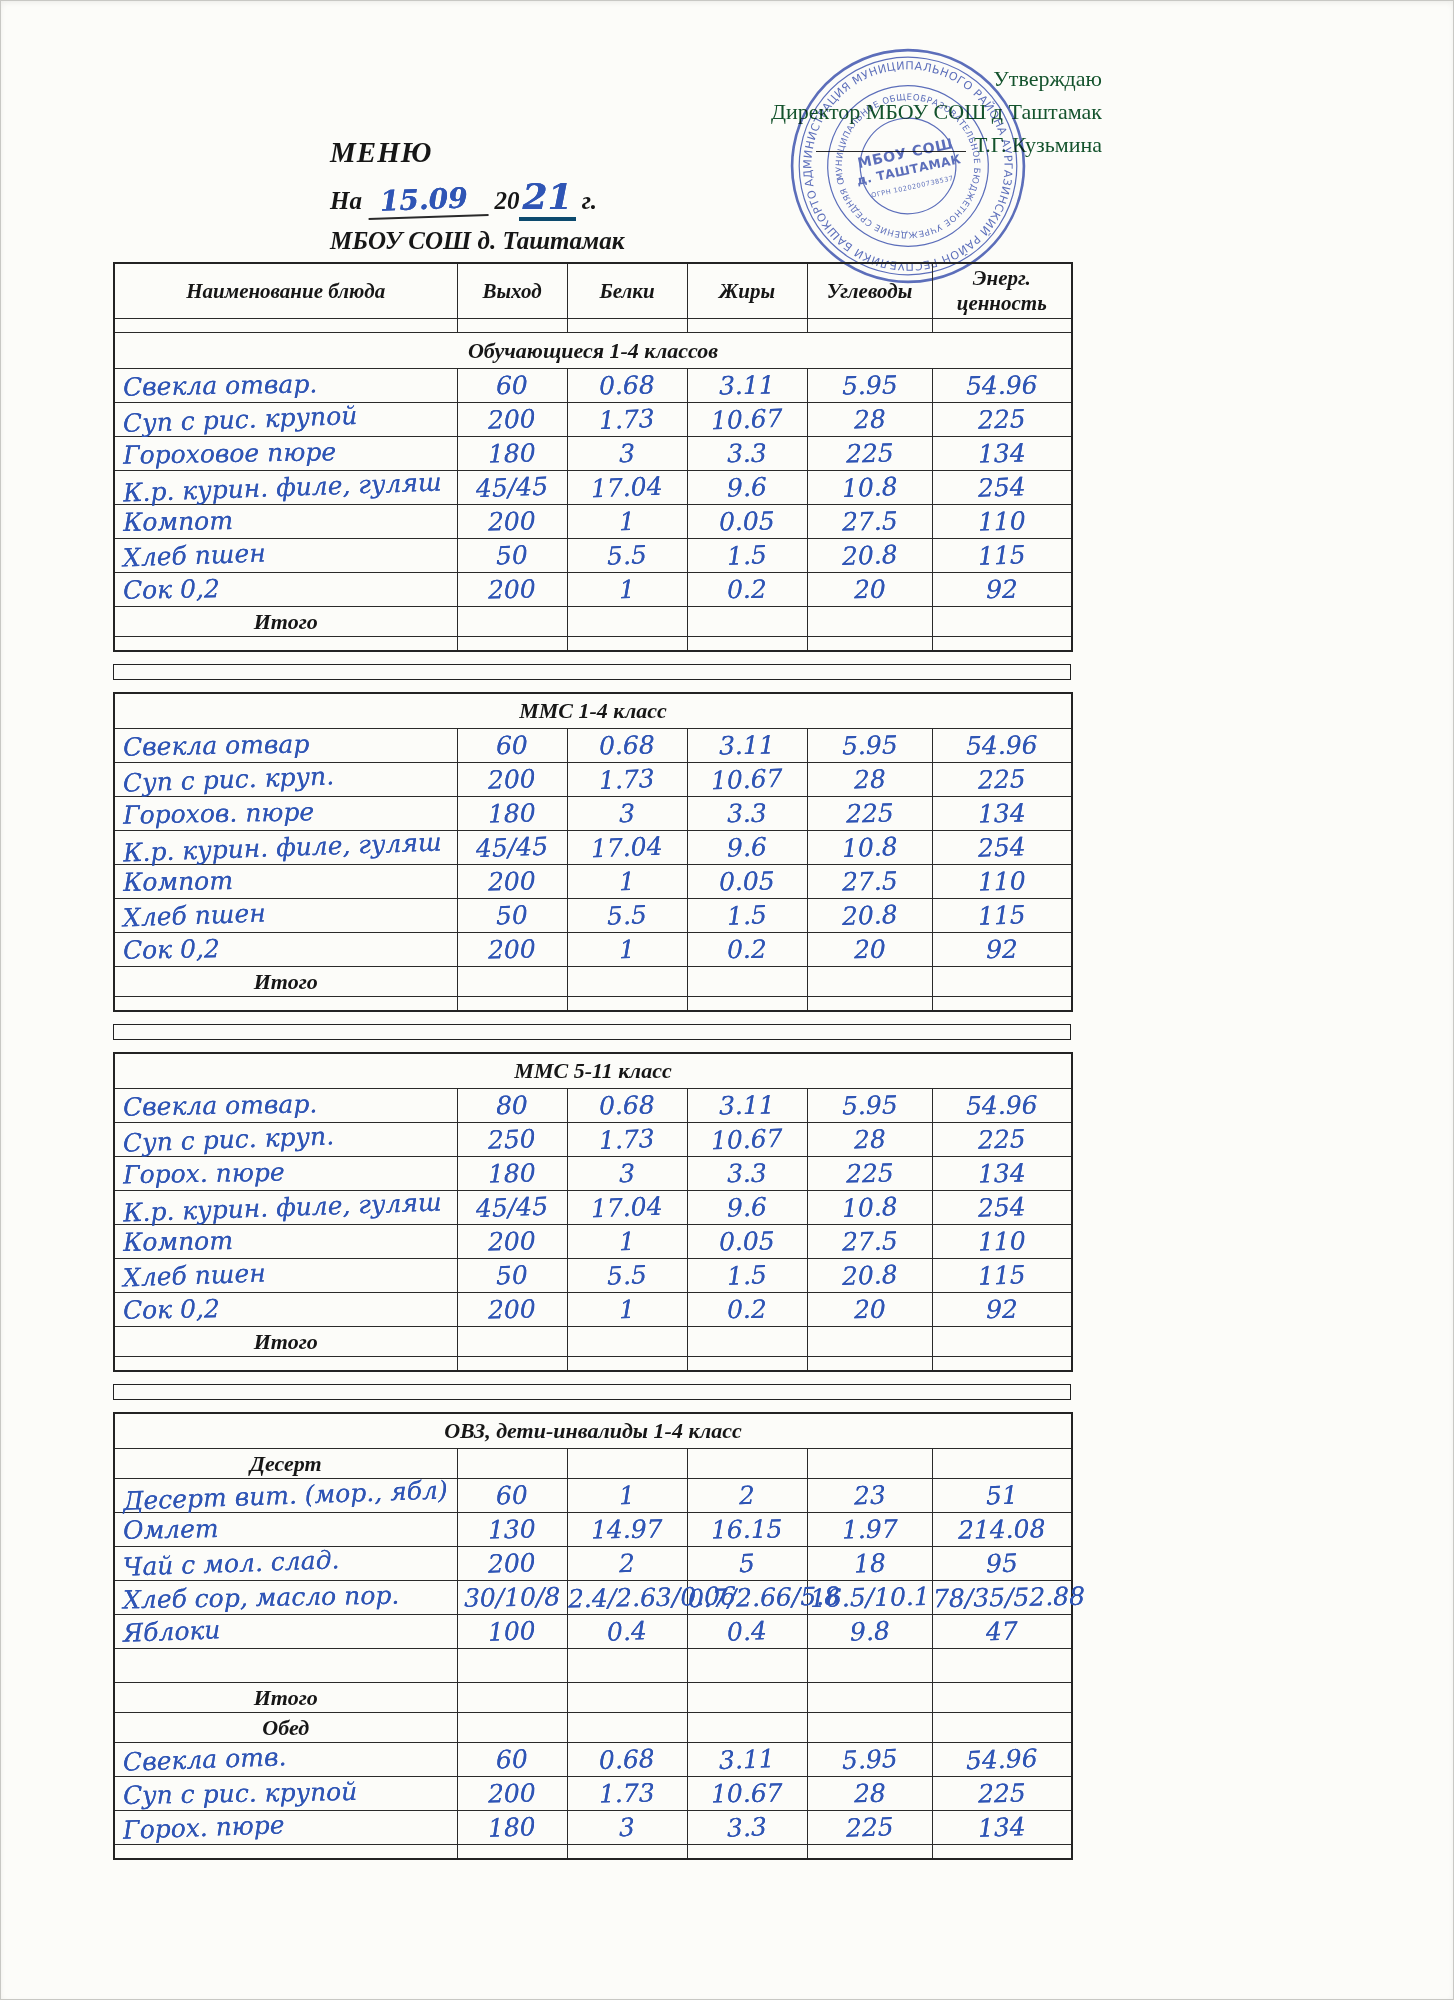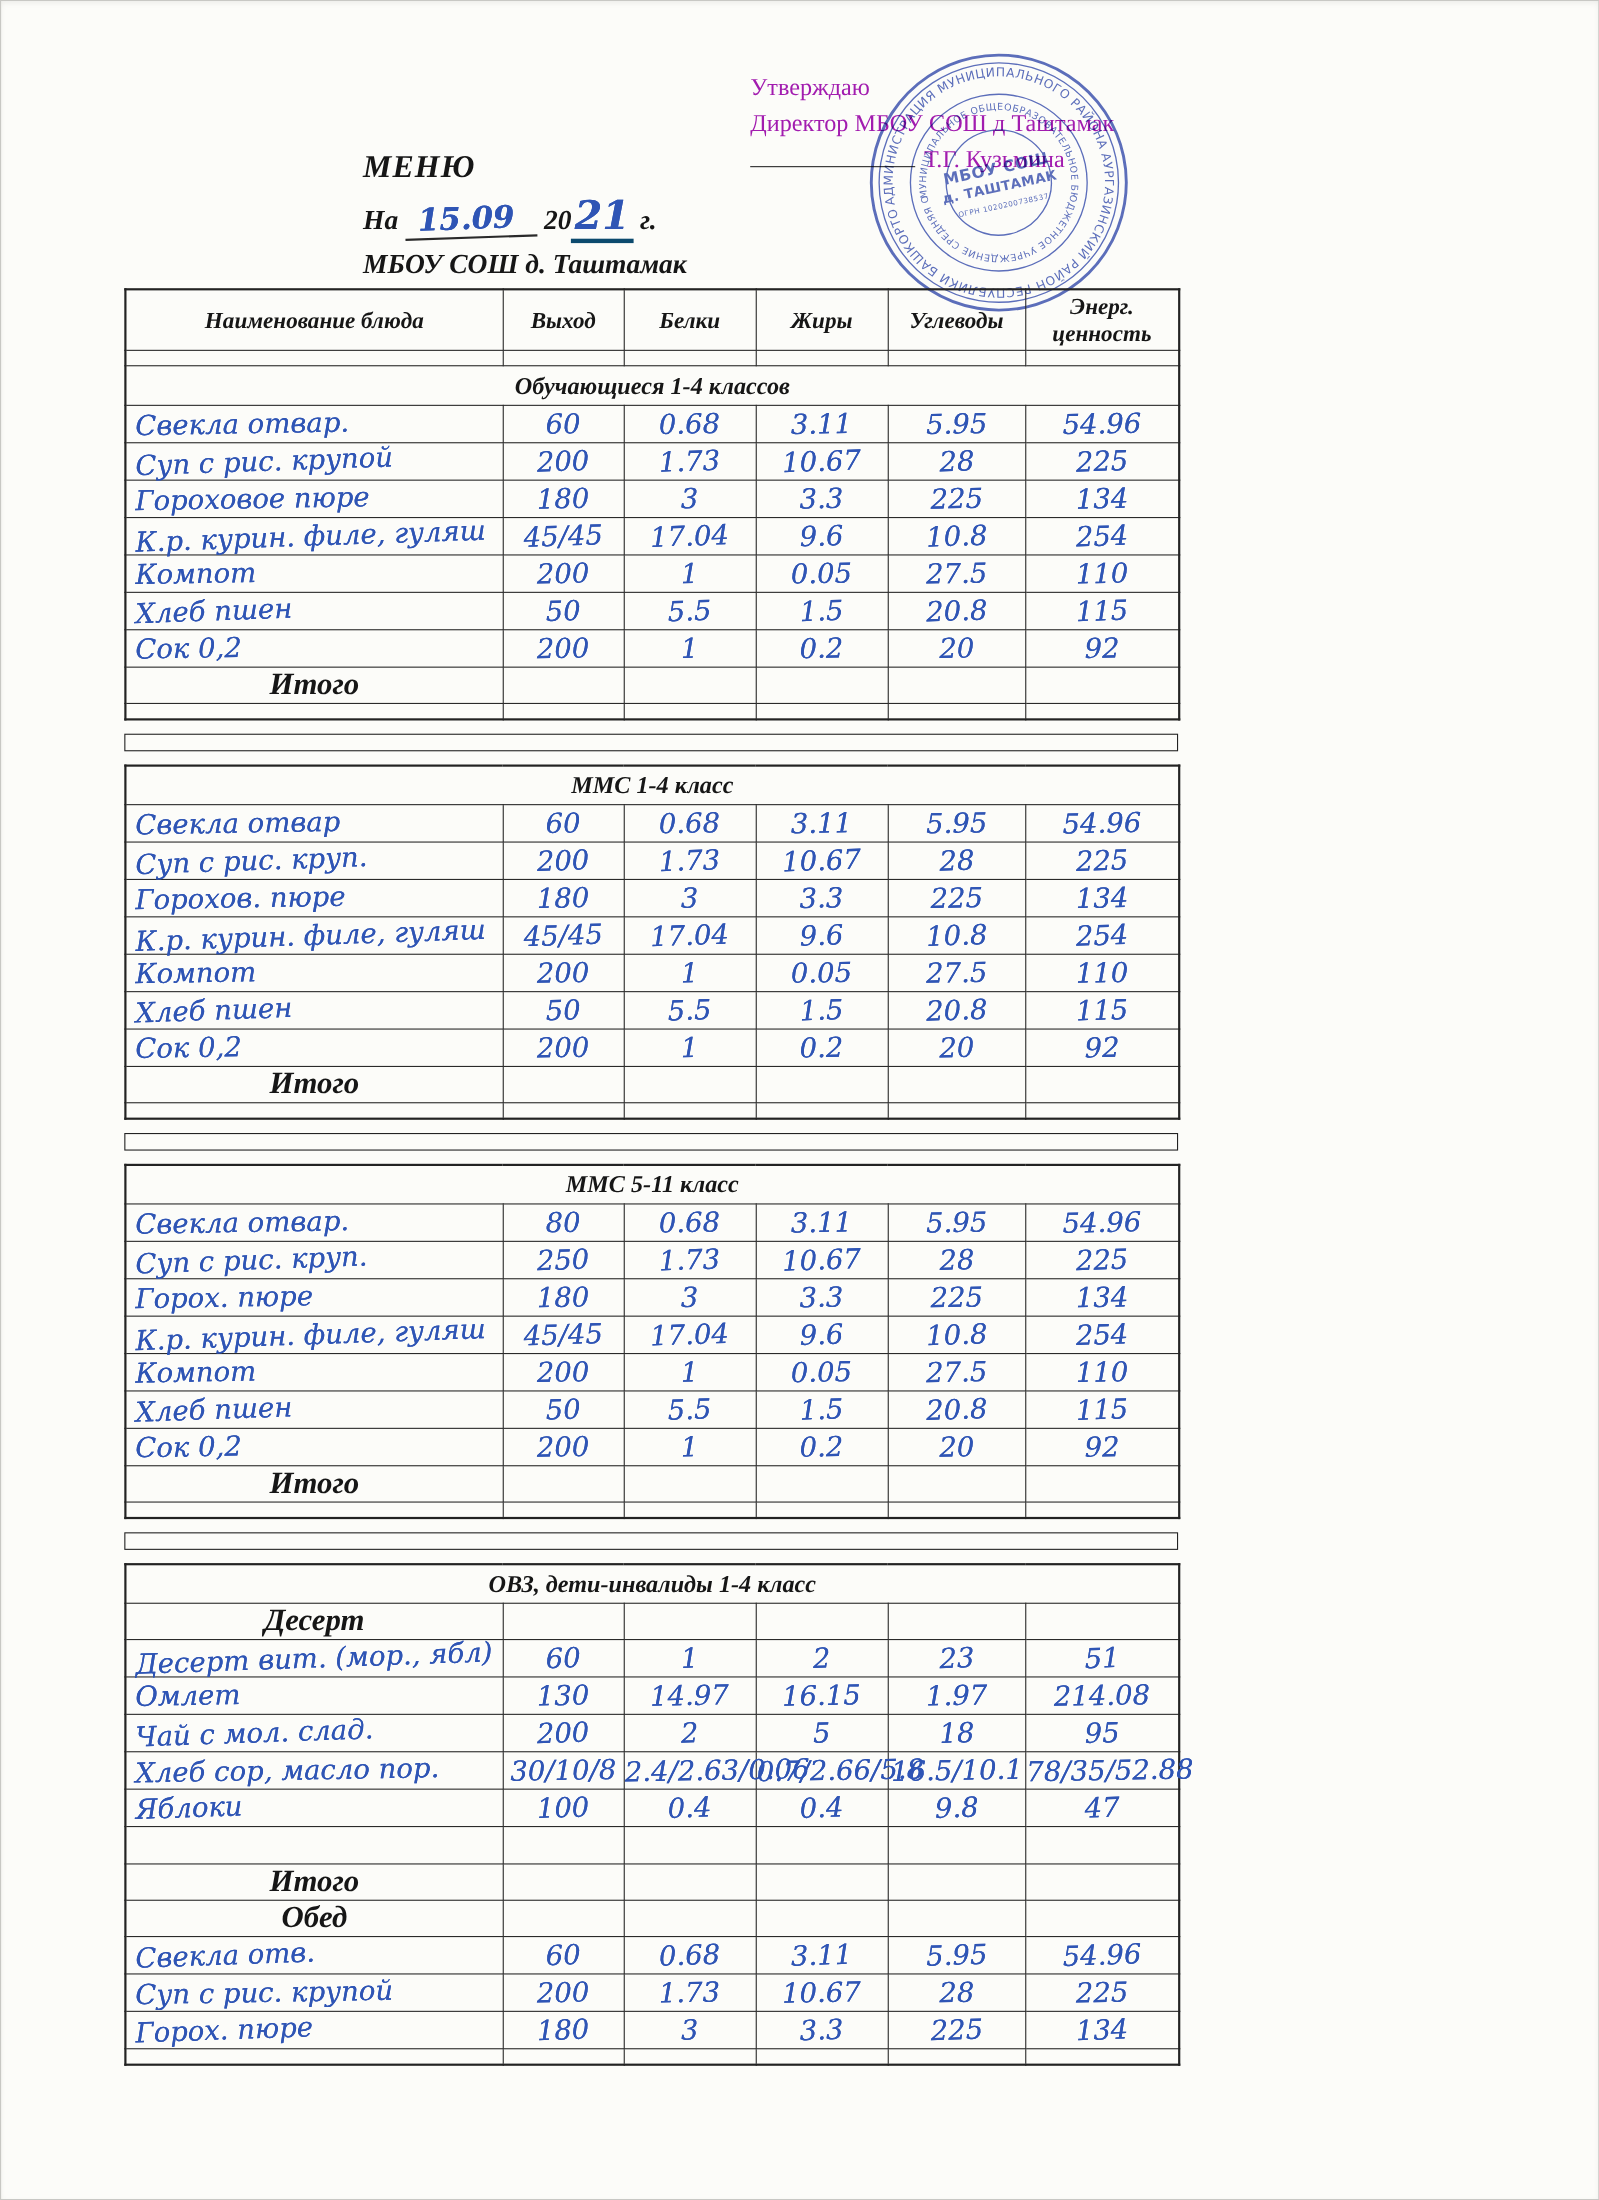--- a/index.html
+++ b/index.html
@@ -7,21 +7,21 @@
   .page {
     position:relative; width:1454px; height:2000px; margin:0 auto;
     background:#fcfcf9; overflow:hidden;
     font-family:"Liberation Serif", serif; color:#161616;
     box-shadow: inset 0 0 0 1px #c8c8c4, inset 0 2px 6px rgba(0,0,0,.08);
   }
 
   
   .approval {
     position:absolute; top:62px; right:352px; width:420px;
-    font-size:22px; line-height:1.5; color:#a21caf;
+    text-align:right; font-size:22px; line-height:1.5; color:#14532d;
   }
   .approval .blank {
     display:inline-block; width:150px; border-bottom:1.5px solid #2a2a2a;
     vertical-align:baseline; margin-right:8px;
   }
 
   
   .stamp {
     position:absolute; left:786px; top:44px; width:244px; height:244px;
     transform:rotate(-12deg); opacity:.85; mix-blend-mode:multiply;
@@ -67,21 +67,21 @@
     height:36px; font-size:22px; font-weight:bold; font-style:italic;
     text-align:center; vertical-align:middle;
   }
   tr.dish td { height:34px; vertical-align:middle; }
   tr.dish td.name-cell { text-align:left; padding-left:8px; }
   tr.dish td.num-cell  { text-align:center; }
   tr.dish .hand { font-size:25px; display:inline-block; transform:rotate(-1deg); line-height:1; }
   tr.dish:nth-child(odd) .hand { transform:rotate(-2deg); }
   tr.itogo td, tr.label td { height:30px; }
   td.bold-cell {
-    font-weight:bold; font-style:italic; font-size:28px;
+    font-weight:bold; font-style:italic; font-size:22px;
     text-align:center; vertical-align:middle;
   }
   tr.empty-dish td { height:34px; }
 
   .strip {
     height:16px; margin:12px 0; border:1.5px solid #232323; background:transparent;
   }
 </style>
 </head>
 <body>

